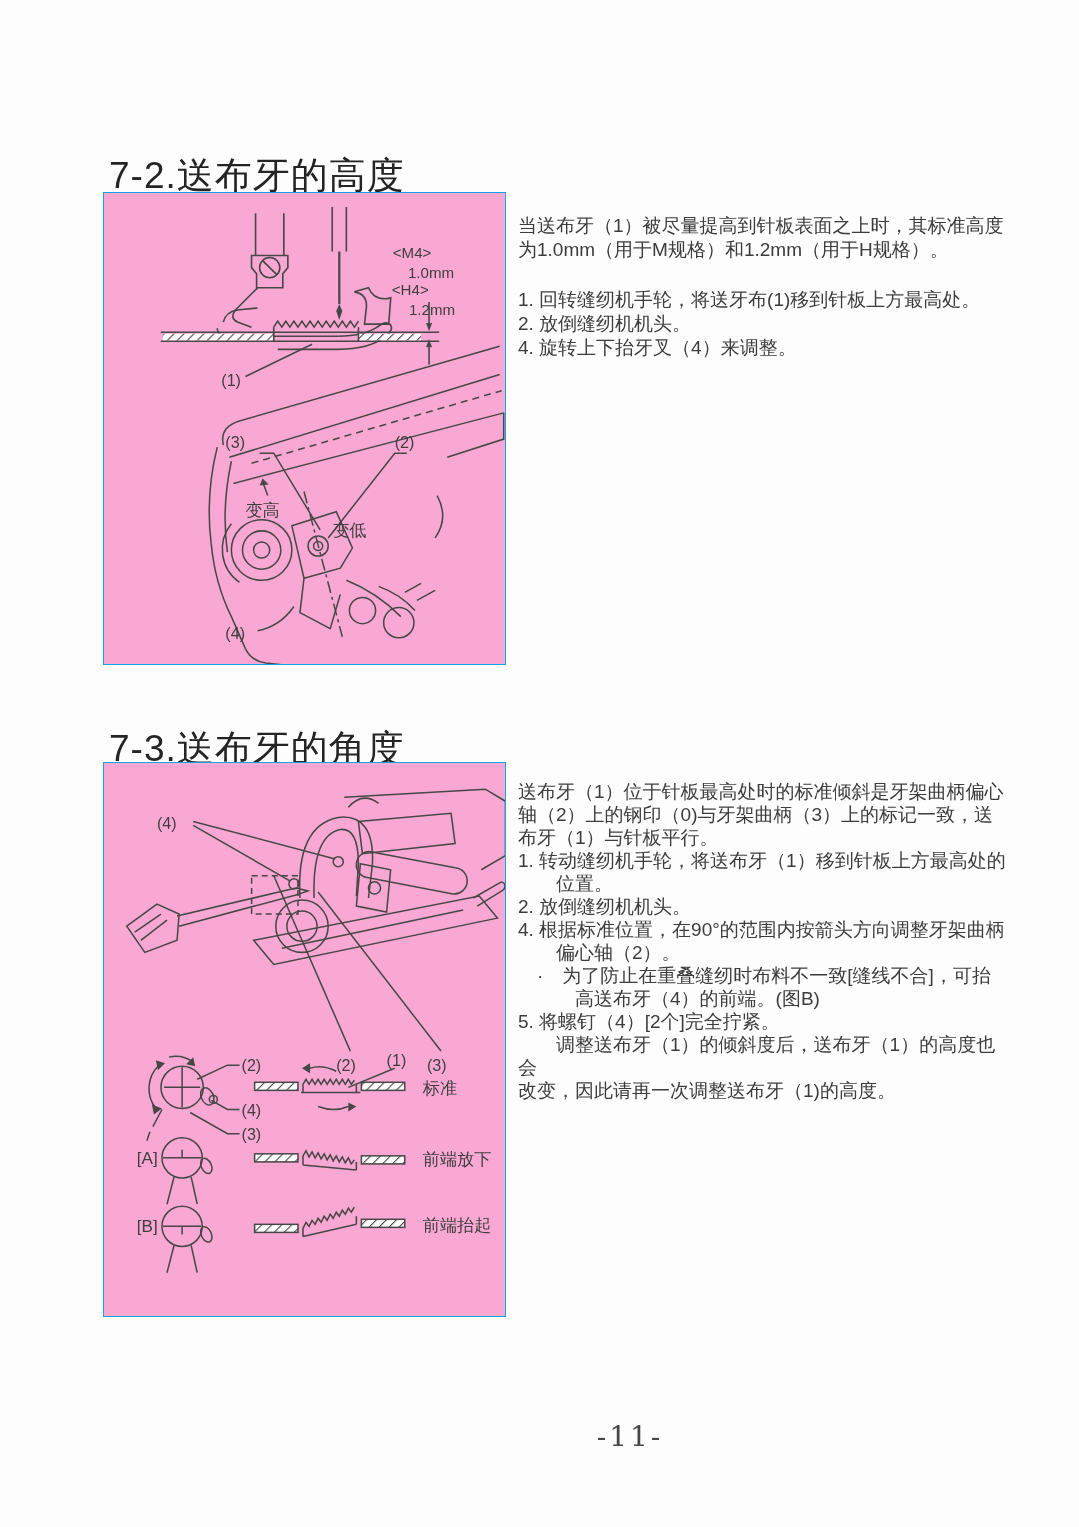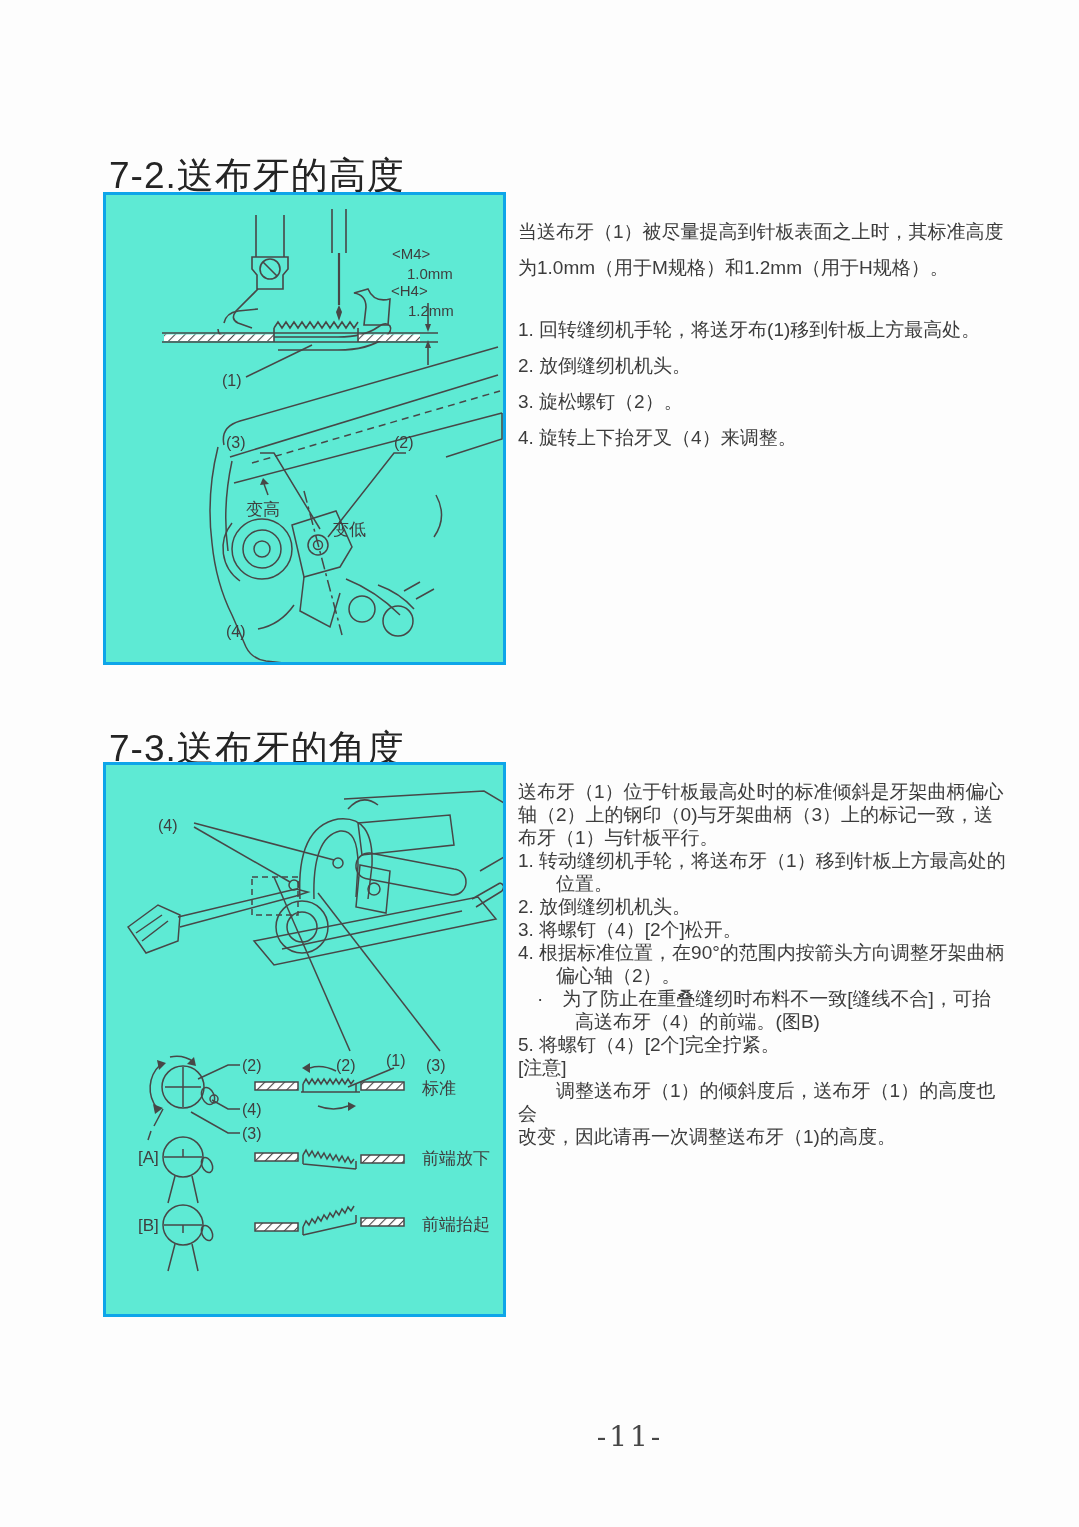--- a/index.html
+++ b/index.html
@@ -8,29 +8,29 @@
     font-family:"Liberation Sans","DejaVu Sans",sans-serif;color:#3a3a3a;
     overflow:hidden;
   }
   .section-title{
     position:absolute;font-size:37px;font-weight:400;color:#242424;
     letter-spacing:1px;white-space:nowrap;margin-top:29px;
   }
   #title-72{left:109px;top:122px;}
   #title-73{left:109px;top:695px;}
   .figure-box{
-    position:absolute;background:#5eead4;border:3px solid #0ea5e9;box-sizing:border-box;text-align:right;
+    position:absolute;background:#f9a8d4;border:1px solid #0ea5e9;box-sizing:border-box;text-align:right;
   }
   #figure-72{left:103px;top:192px;width:403px;height:473px;}
   #figure-73{left:103px;top:762px;width:403px;height:555px;}
   .figure-box svg{display:block;width:100%;height:100%;}
   .text-col{
     position:absolute;left:518px;width:488px;font-size:19px;color:#3c3c3c;
   }
-  #col-72{top:214px;line-height:36px;}
+  #col-72{top:214px;line-height:24px;}
   #col-73{top:780px;line-height:23px;}
   .para{margin:0;white-space:pre-line;}
   .gap-after{margin-bottom:26px;}
   .page-number{
     position:absolute;left:0;top:1420px;width:1260px;text-align:center;
     font-family:"DejaVu Serif","Liberation Serif",serif;font-size:28px;color:#474747;
     letter-spacing:3px;
   }
   svg text{
     font-family:"Liberation Sans","DejaVu Sans",sans-serif;
@@ -126,21 +126,20 @@
     <text class="lbl-cjk" x="226" y="340">变低</text>
     <text class="lbl" x="120" y="442">(4)</text>
   </svg>
 </div>
 
 <div class="text-col" id="col-72">
   <p class="para gap-after">当送布牙（1）被尽量提高到针板表面之上时，其标准高度
 为1.0mm（用于M规格）和1.2mm（用于H规格）。</p>
   <p class="para">1. 回转缝纫机手轮，将送牙布(1)移到针板上方最高处。</p>
   <p class="para">2. 放倒缝纫机机头。</p>
-  <p class="para">3. 旋松螺钉（2）。</p>
   <p class="para">4. 旋转上下抬牙叉（4）来调整。</p>
 </div>
 
 <div class="section-title" id="title-73">7-3.送布牙的角度</div>
 
 <div class="figure-box" id="figure-73">
   <svg viewBox="0 0 397 549">
     <defs>
       <pattern id="h2" width="7" height="7" patternUnits="userSpaceOnUse" patternTransform="rotate(45)">
         <rect width="7" height="7" fill="#ffffff"></rect>
@@ -238,24 +237,22 @@
   </svg>
 </div>
 
 <div class="text-col" id="col-73">
   <p class="para">送布牙（1）位于针板最高处时的标准倾斜是牙架曲柄偏心
 轴（2）上的钢印（0)与牙架曲柄（3）上的标记一致，送
 布牙（1）与针板平行。</p>
   <p class="para">1. 转动缝纫机手轮，将送布牙（1）移到针板上方最高处的
 　　位置。</p>
   <p class="para">2. 放倒缝纫机机头。</p>
-  <p class="para">3. 将螺钉（4）[2个]松开。</p>
   <p class="para">4. 根据标准位置，在90°的范围内按箭头方向调整牙架曲柄
 　　偏心轴（2）。</p>
   <p class="para">　·　为了防止在重叠缝纫时布料不一致[缝线不合]，可抬
 　　　高送布牙（4）的前端。(图B)</p>
   <p class="para">5. 将螺钉（4）[2个]完全拧紧。</p>
-  <p class="para">[注意]</p>
   <p class="para">　　调整送布牙（1）的倾斜度后，送布牙（1）的高度也会
 改变，因此请再一次调整送布牙（1)的高度。</p>
 </div>
 
 <div class="page-number">-11-</div>
 
 </body></html>

